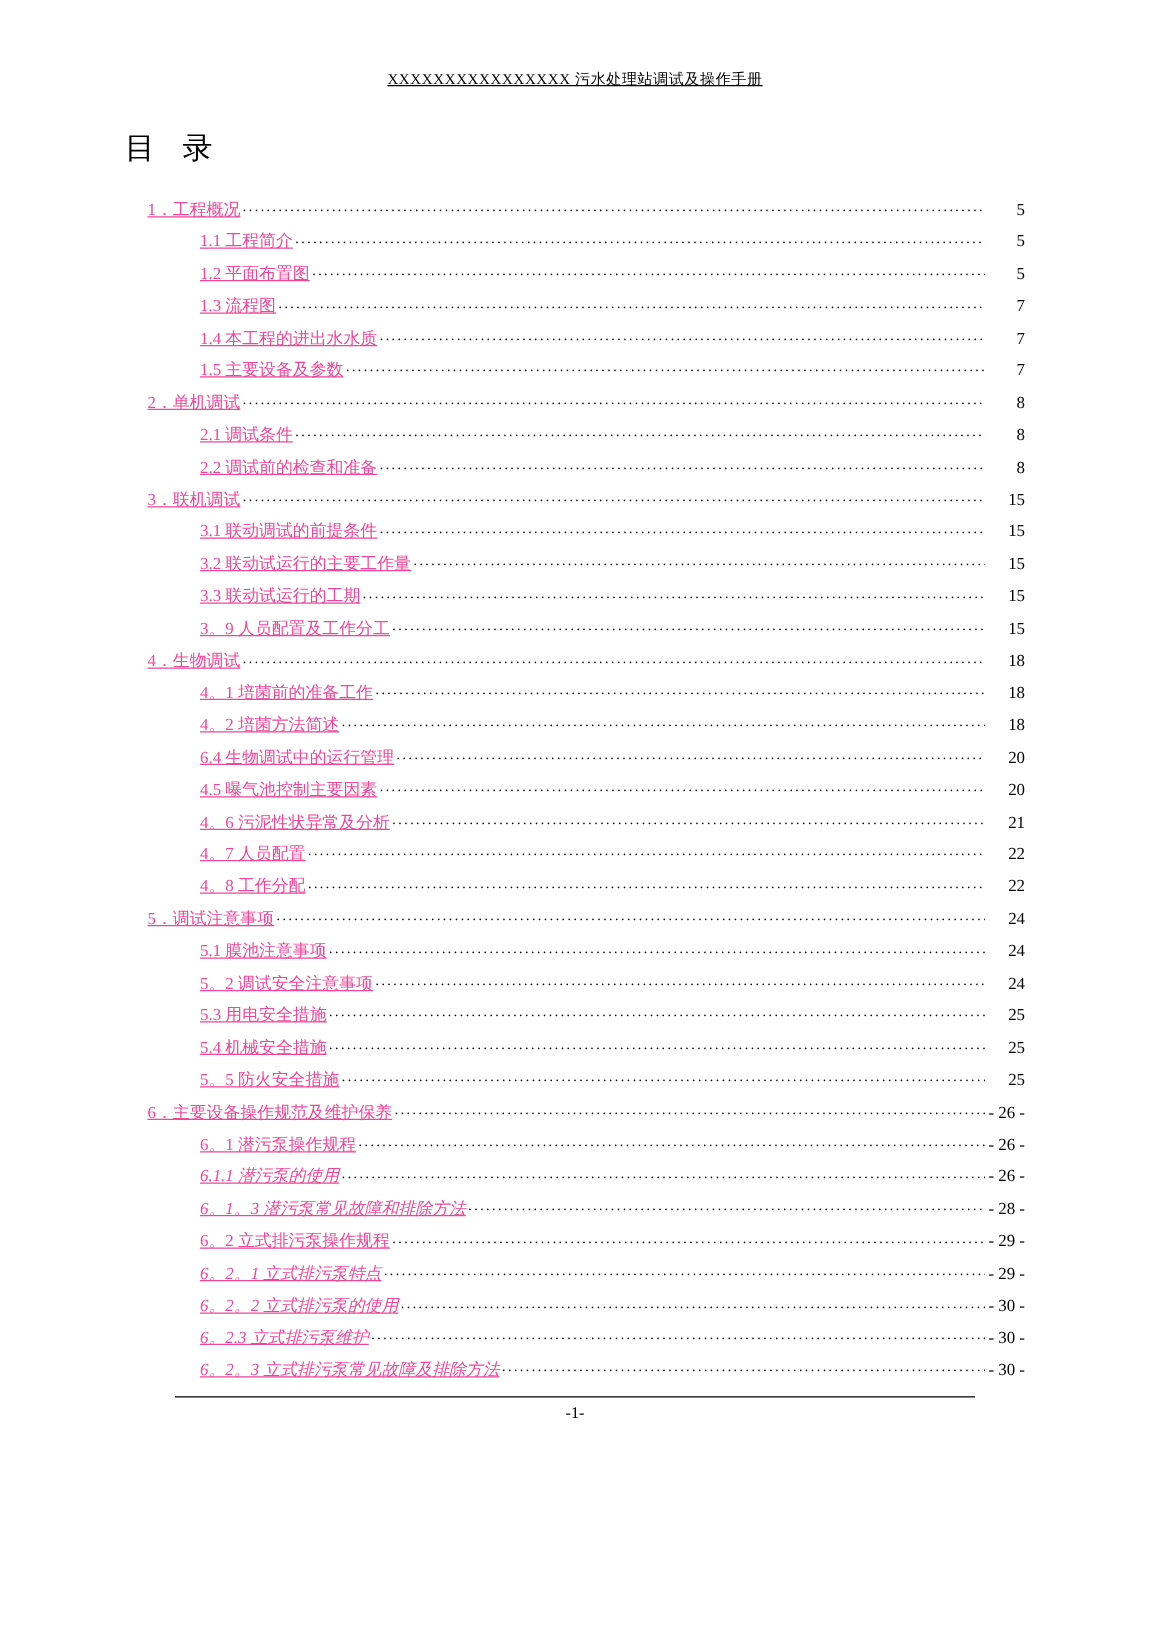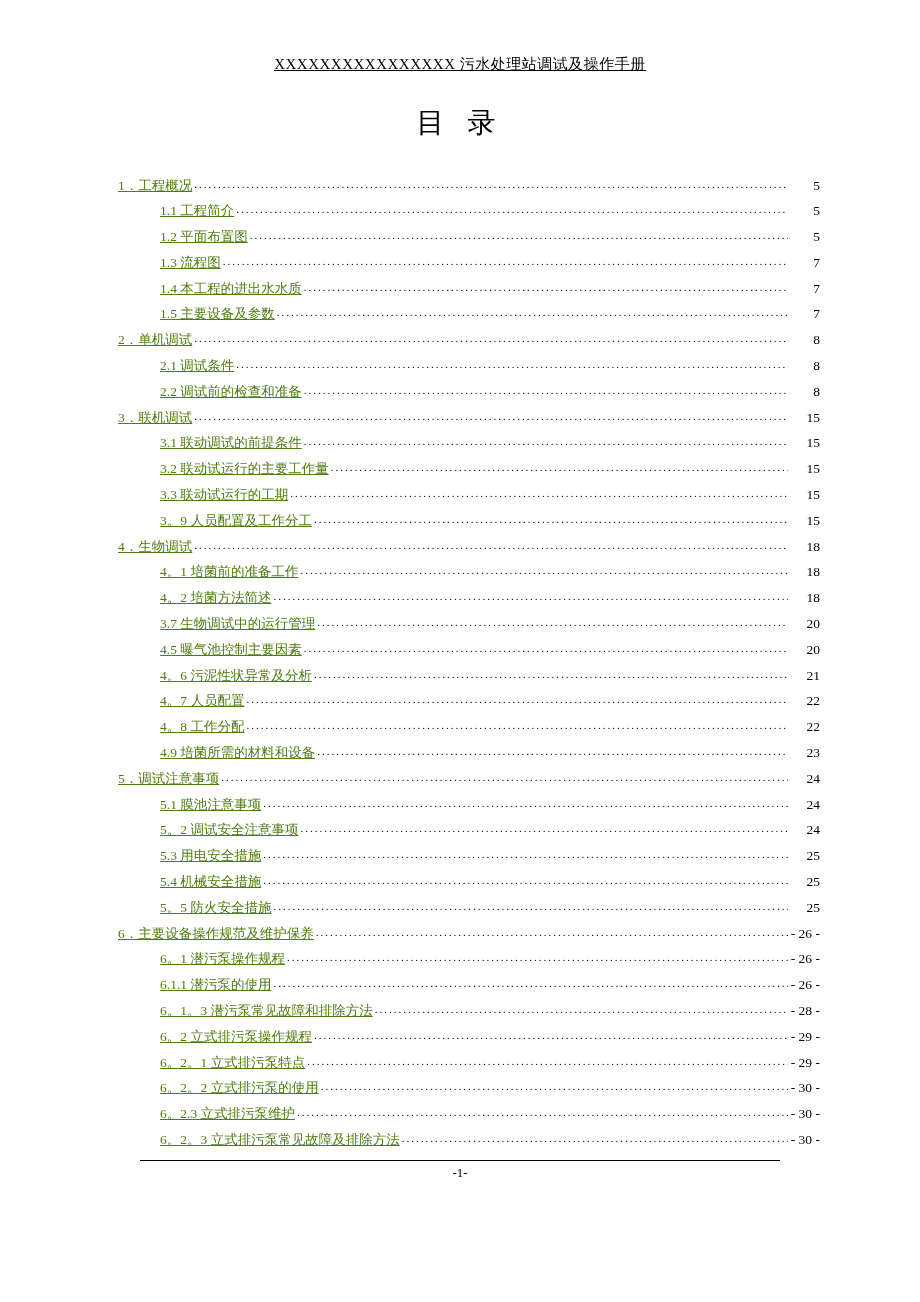--- a/index.html
+++ b/index.html
@@ -15,49 +15,50 @@
     margin: 0 auto;
     position: relative;
     box-sizing: border-box;
     padding: 55px 100px 40px 100px;
   }
   .header-wrap {
     margin: 0 40px;
   }
   .header-text {
     text-align: center;
-    font-size: 15px;
+    font-size: 12px;
     padding-bottom: 2px;
     text-decoration: underline;
     letter-spacing: 0.5px;
   }
   .title {
-    text-align: center;
-    font-size: 28px;
+    text-align: left;
+    font-size: 24px;
     letter-spacing: 8px;
-    margin: 28px 0 34px 0;
+    margin: 28px 0 24px 0;
   }
   .toc {
     font-size: 13.5px;
     line-height: 1;
   }
   .entry {
     display: flex;
     align-items: baseline;
     margin-bottom: 9.8px;
     white-space: nowrap;
   }
   .lvl0 { padding-left: 18px; }
   .lvl1 { padding-left: 60px; }
   .lvl2 { padding-left: 60px; }
   .label {
-    color: #4d7c0f;
+    color: #ec4899;
     text-decoration: underline;
   }
   .lvl2 .label {
+    font-style: italic;
     text-align: center;
   }
   .leader {
     flex: 1;
     overflow: hidden;
     position: relative;
     margin: 0 2px;
     height: 1em;
   }
   .leader::after {
@@ -175,21 +176,21 @@
         <a class="label">4。1 培菌前的准备工作</a>
         <span class="leader"></span>
         <span class="pnum">18</span>
       </div>
       <div class="entry lvl1">
         <a class="label">4。2 培菌方法简述</a>
         <span class="leader"></span>
         <span class="pnum">18</span>
       </div>
       <div class="entry lvl1">
-        <a class="label">3.7  生物调试中的运行管理</a>
+        <a class="label">6.4  生物调试中的运行管理</a>
         <span class="leader"></span>
         <span class="pnum">20</span>
       </div>
       <div class="entry lvl1">
         <a class="label">4.5  曝气池控制主要因素</a>
         <span class="leader"></span>
         <span class="pnum">20</span>
       </div>
       <div class="entry lvl1">
         <a class="label">4。6  污泥性状异常及分析</a>
@@ -198,25 +199,20 @@
       </div>
       <div class="entry lvl1">
         <a class="label">4。7  人员配置</a>
         <span class="leader"></span>
         <span class="pnum">22</span>
       </div>
       <div class="entry lvl1">
         <a class="label">4。8  工作分配</a>
         <span class="leader"></span>
         <span class="pnum">22</span>
-      </div>
-      <div class="entry lvl1">
-        <a class="label">4.9  培菌所需的材料和设备</a>
-        <span class="leader"></span>
-        <span class="pnum">23</span>
       </div>
       <div class="entry lvl0">
         <a class="label">5．调试注意事项</a>
         <span class="leader"></span>
         <span class="pnum">24</span>
       </div>
       <div class="entry lvl1">
         <a class="label">5.1 膜池注意事项</a>
         <span class="leader"></span>
         <span class="pnum">24</span>

